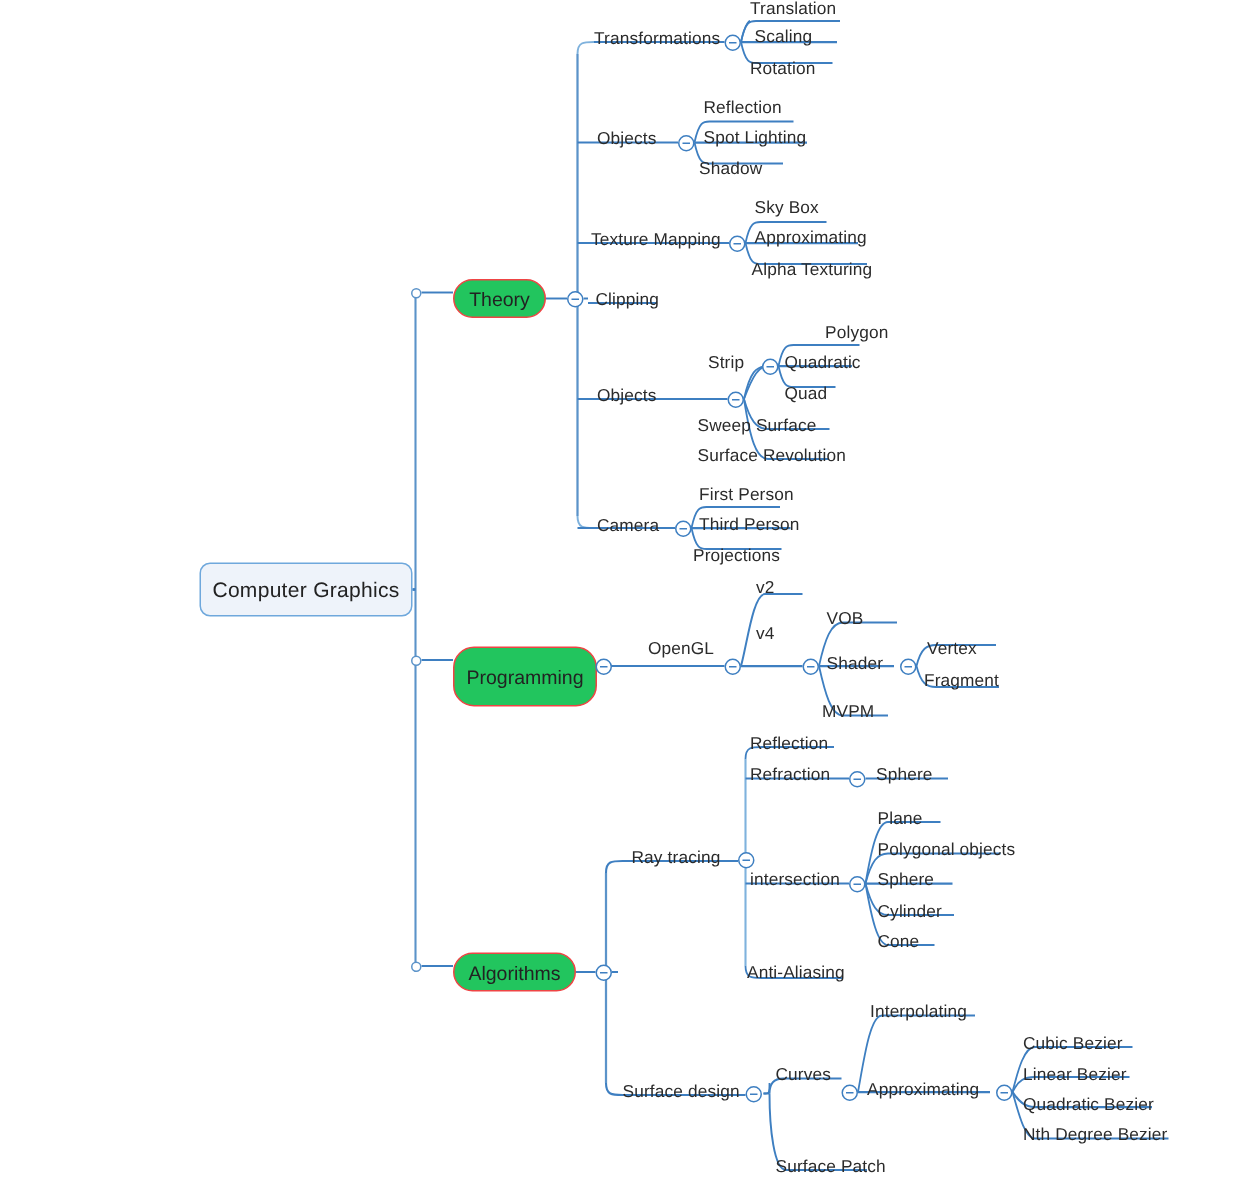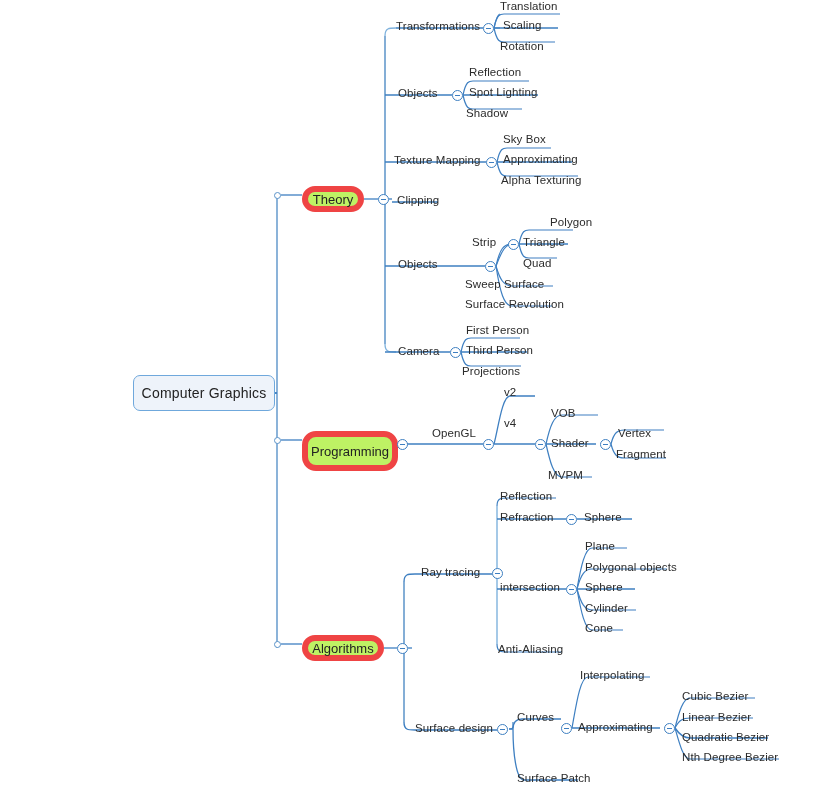--- a/index.html
+++ b/index.html
@@ -45,22 +45,22 @@
     display: flex;
     align-items: center;
     justify-content: center;
     font-size: 14px;
     color: #222222;
     letter-spacing: 0.2px;
   }
   .cap-node {
     position: absolute;
     box-sizing: border-box;
-    background: #bef264;
-    border: 6px solid #ef4444;
+    background: #22c55e;
+    border: 1px solid #ef4444;
     border-radius: 14px;
     display: flex;
     align-items: center;
     justify-content: center;
     font-size: 13px;
     color: #222222;
   }
   .toggle {
     position: absolute;
     box-sizing: border-box;
@@ -239,21 +239,21 @@
   <div class="node-label" style="left:469px; top:86px;">Spot Lighting</div>
   <div class="node-label" style="left:466px; top:107px;">Shadow</div>
   <div class="node-label" style="left:394px; top:154px;">Texture Mapping</div>
   <div class="node-label" style="left:503px; top:133px;">Sky Box</div>
   <div class="node-label" style="left:503px; top:153px;">Approximating</div>
   <div class="node-label" style="left:501px; top:174px;">Alpha Texturing</div>
   <div class="node-label" style="left:397px; top:194px;">Clipping</div>
   <div class="node-label" style="left:398px; top:258px;">Objects</div>
   <div class="node-label" style="left:472px; top:236px;">Strip</div>
   <div class="node-label" style="left:522px; top:216px;margin-left:28px;">Polygon</div>
-  <div class="node-label" style="left:523px; top:236px;">Triangle</div>
+  <div class="node-label" style="left:523px; top:236px;">Quadratic</div>
   <div class="node-label" style="left:523px; top:257px;">Quad</div>
   <div class="node-label" style="left:465px; top:278px;">Sweep Surface</div>
   <div class="node-label" style="left:465px; top:298px;">Surface Revolution</div>
   <div class="node-label" style="left:398px; top:345px;">Camera</div>
   <div class="node-label" style="left:466px; top:324px;">First Person</div>
   <div class="node-label" style="left:466px; top:344px;">Third Person</div>
   <div class="node-label" style="left:462px; top:365px;">Projections</div>
   <div class="node-label" style="left:432px; top:427px;">OpenGL</div>
   <div class="node-label" style="left:504px; top:386px;">v2</div>
   <div class="node-label" style="left:504px; top:417px;">v4</div>

